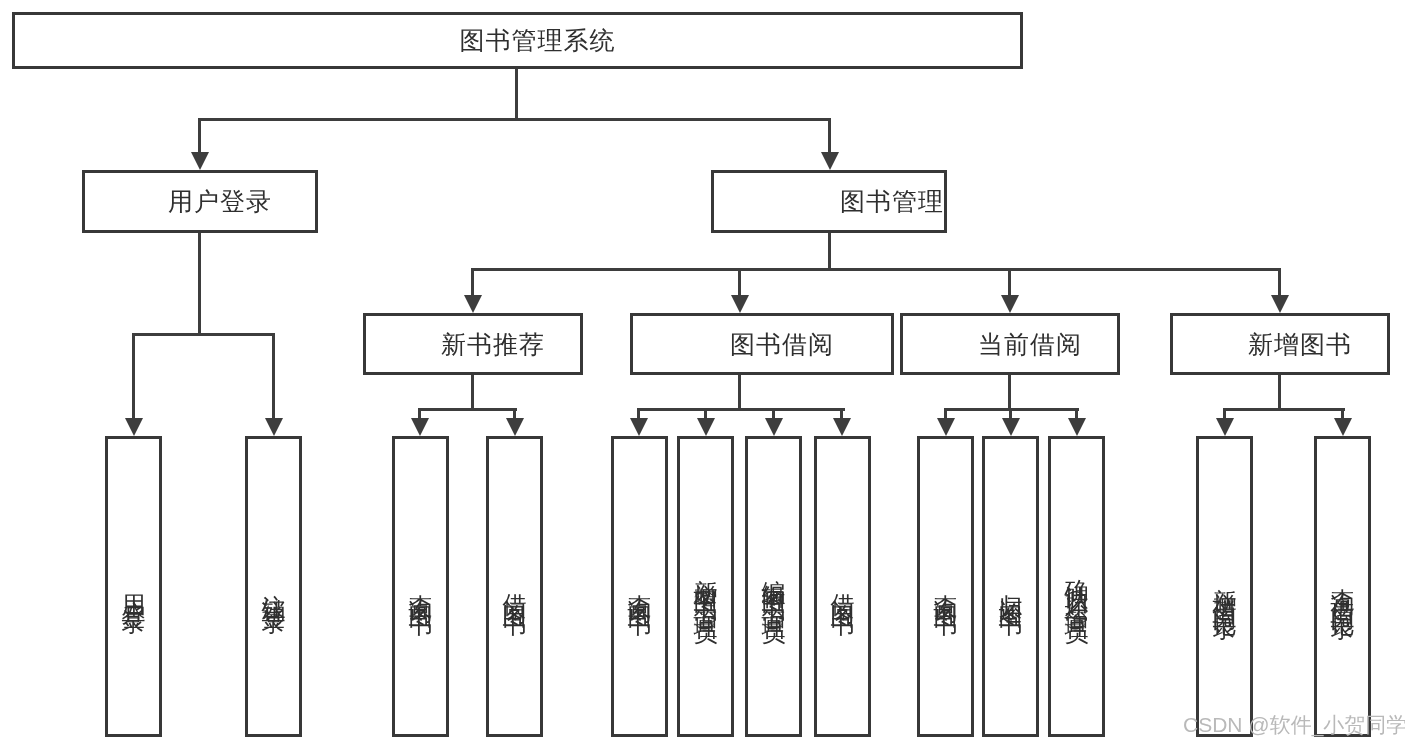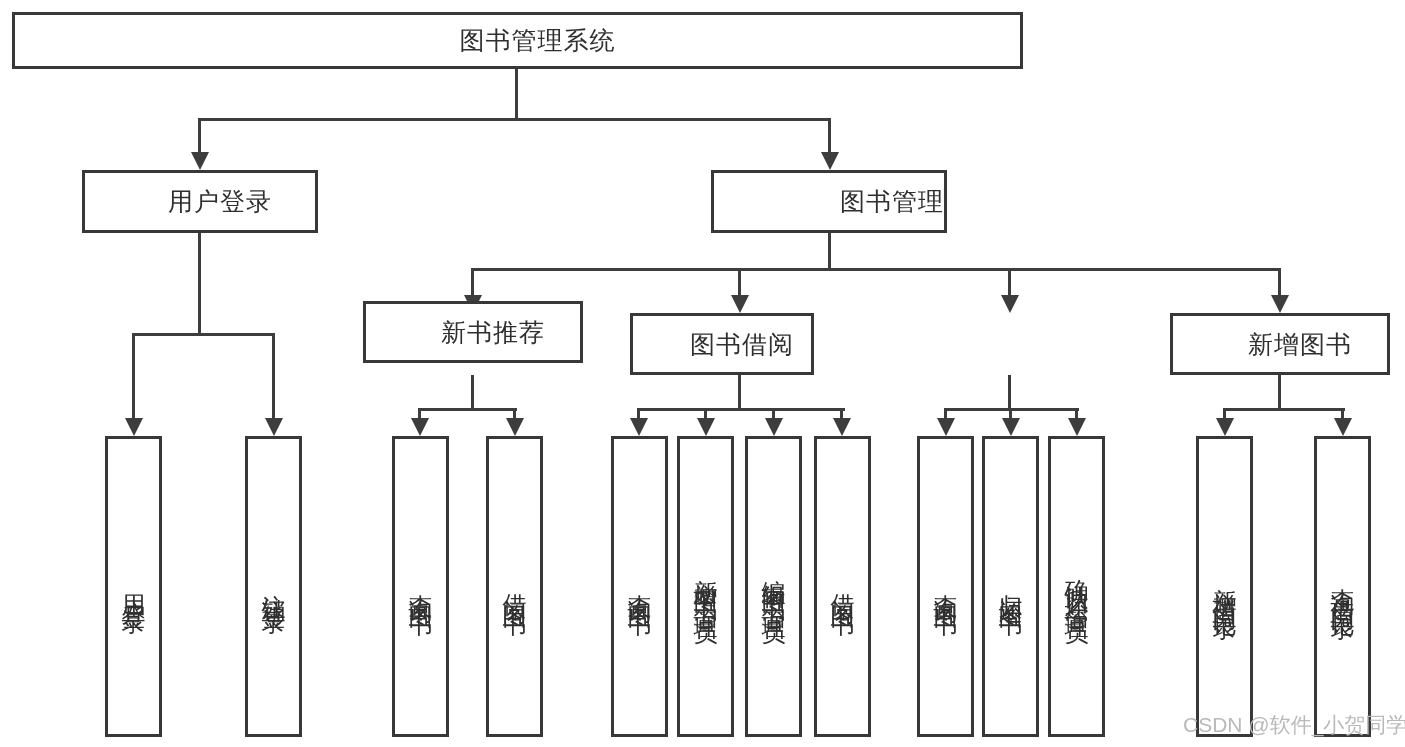--- a/index.html
+++ b/index.html
@@ -101,25 +101,28 @@
   <div class="varrow" style="left:132px; top:333px; height:85px;"></div>
   <div class="varrow" style="left:272px; top:333px; height:85px;"></div>
 
   <div class="vline" style="left:828px; top:233px; height:35px;"></div>
   <div class="hline" style="left:471px; top:268px; width:810px;"></div>
   <div class="varrow" style="left:471px; top:268px; height:27px;"></div>
   <div class="varrow" style="left:738px; top:268px; height:27px;"></div>
   <div class="varrow" style="left:1008px; top:268px; height:27px;"></div>
   <div class="varrow" style="left:1278px; top:268px; height:27px;"></div>
 
-  <div class="hbox" style="left:363px; top:301px; width:220px; height:62px;">
+  <div class="hbox" style="left:363px; top:313px; width:220px; height:62px;">
     <span>新书推荐</span>
   </div>
-  <div class="hbox" style="left:630px; top:313px; width:184px; height:62px;">
+  <div class="hbox" style="left:630px; top:313px; width:264px; height:62px;">
     <span>图书借阅</span>
+  </div>
+  <div class="hbox" style="left:900px; top:313px; width:220px; height:62px;">
+    <span>当前借阅</span>
   </div>
   <div class="hbox" style="left:1170px; top:313px; width:220px; height:62px;">
     <span>新增图书</span>
   </div>
 
   <div class="vline" style="left:471px; top:375px; height:33px;"></div>
   <div class="hline" style="left:418px; top:408px; width:99px;"></div>
   <div class="varrow" style="left:418px; top:408px; height:10px;"></div>
   <div class="varrow" style="left:513px; top:408px; height:10px;"></div>
 

